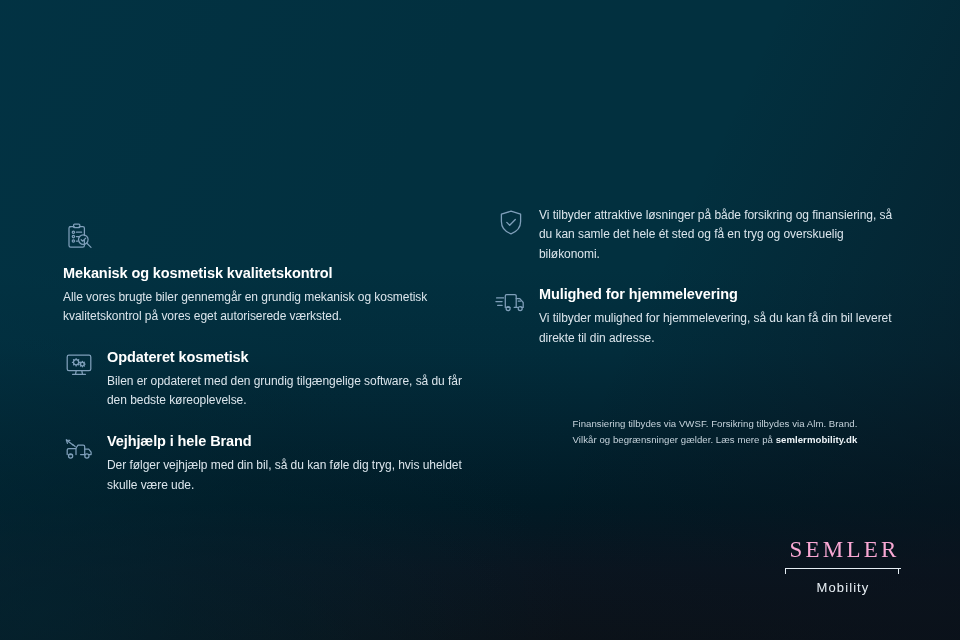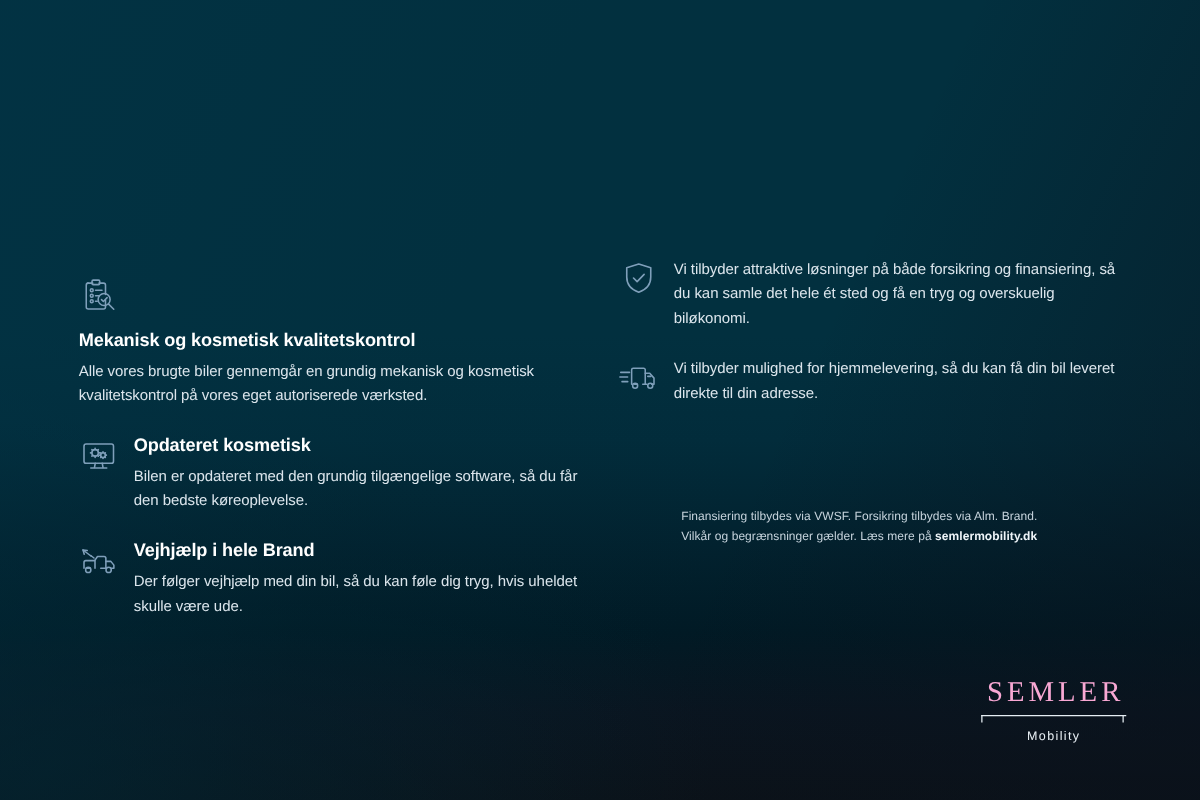--- a/index.html
+++ b/index.html
@@ -80,26 +80,27 @@
   
   .col-left  .feature:nth-child(1) { margin-top:14px;flex-direction:column; }
   .col-left  .feature:nth-child(2) { margin-top:20px; }
   .col-left  .feature:nth-child(3) { margin-top:21px; }
   .col-right .feature:nth-child(1) { margin-top:0; }
   .col-right .feature:nth-child(2) { margin-top:20px; }
 
   
   .fineprint {
     position:absolute;
-    left:545px; top:406px;
+    left:545px; top:416px;
     width:340px;
     font-size:9.6px;
     line-height:1.68;
     color:#c6d3dc;
     letter-spacing:0.05px;
+    text-align:center;
   }
   .fineprint b { font-weight:700; color:#eef4f8; }
 
   
   .logo {
     position:absolute;
     right:57px; bottom:45px;
     width:120px;
     text-align:center;
   }
@@ -123,21 +124,21 @@
     position:absolute; left:2px; right:2px; top:0;
     height:1px; background:#e6eef4;
   }
   .logo-rule:after {
     content:"";
     position:absolute; left:2px; top:0; width:1px; height:6px;
     background:#e6eef4;
     box-shadow:113px 0 0 0 #e6eef4;
   }
   .logo-sub {
-    font-size:10px;
+    font-size:13px;
     font-weight:400;
     color:#e9f0f5;
     letter-spacing:1.1px;
     margin-top:3px;
   }
 </style>
 </head>
 <body>
 
 <div class="bg-base"></div>
@@ -230,20 +231,21 @@
           <path d="M1.6 11.9h7.0M0.9 15.6h6.2M2.6 19.3h4.6"></path>
           <path d="M10.3 21.4V9.9a1.3 1.3 0 0 1 1.3-1.3h8.3a1.3 1.3 0 0 1 1.3 1.3v11.5"></path>
           <path d="M21.2 12.6h3.6l3.4 3.9v4.9h-1.9"></path>
           <path d="M14.9 21.4h-2.3M19.2 21.4h3.2"></path>
           <circle cx="13.1" cy="22.6" r="2.0"></circle>
           <circle cx="25.2" cy="22.6" r="2.0"></circle>
           <path d="M23.2 15.1h2.5"></path>
         </svg>
       </div>
       <div class="f-body">
+        <div class="f-title">Mulighed for hjemmelevering</div>
         <div class="f-desc">Vi tilbyder mulighed for hjemmelevering, så du kan få din bil leveret direkte til din adresse.</div>
       </div>
     </div>
 
   </div>
 
   <div class="fineprint">
     <div>Finansiering tilbydes via VWSF. Forsikring tilbydes via Alm. Brand.</div>
     <div><span>Vilkår og begrænsninger gælder. Læs mere på </span><b>semlermobility.dk</b></div>
   </div>

